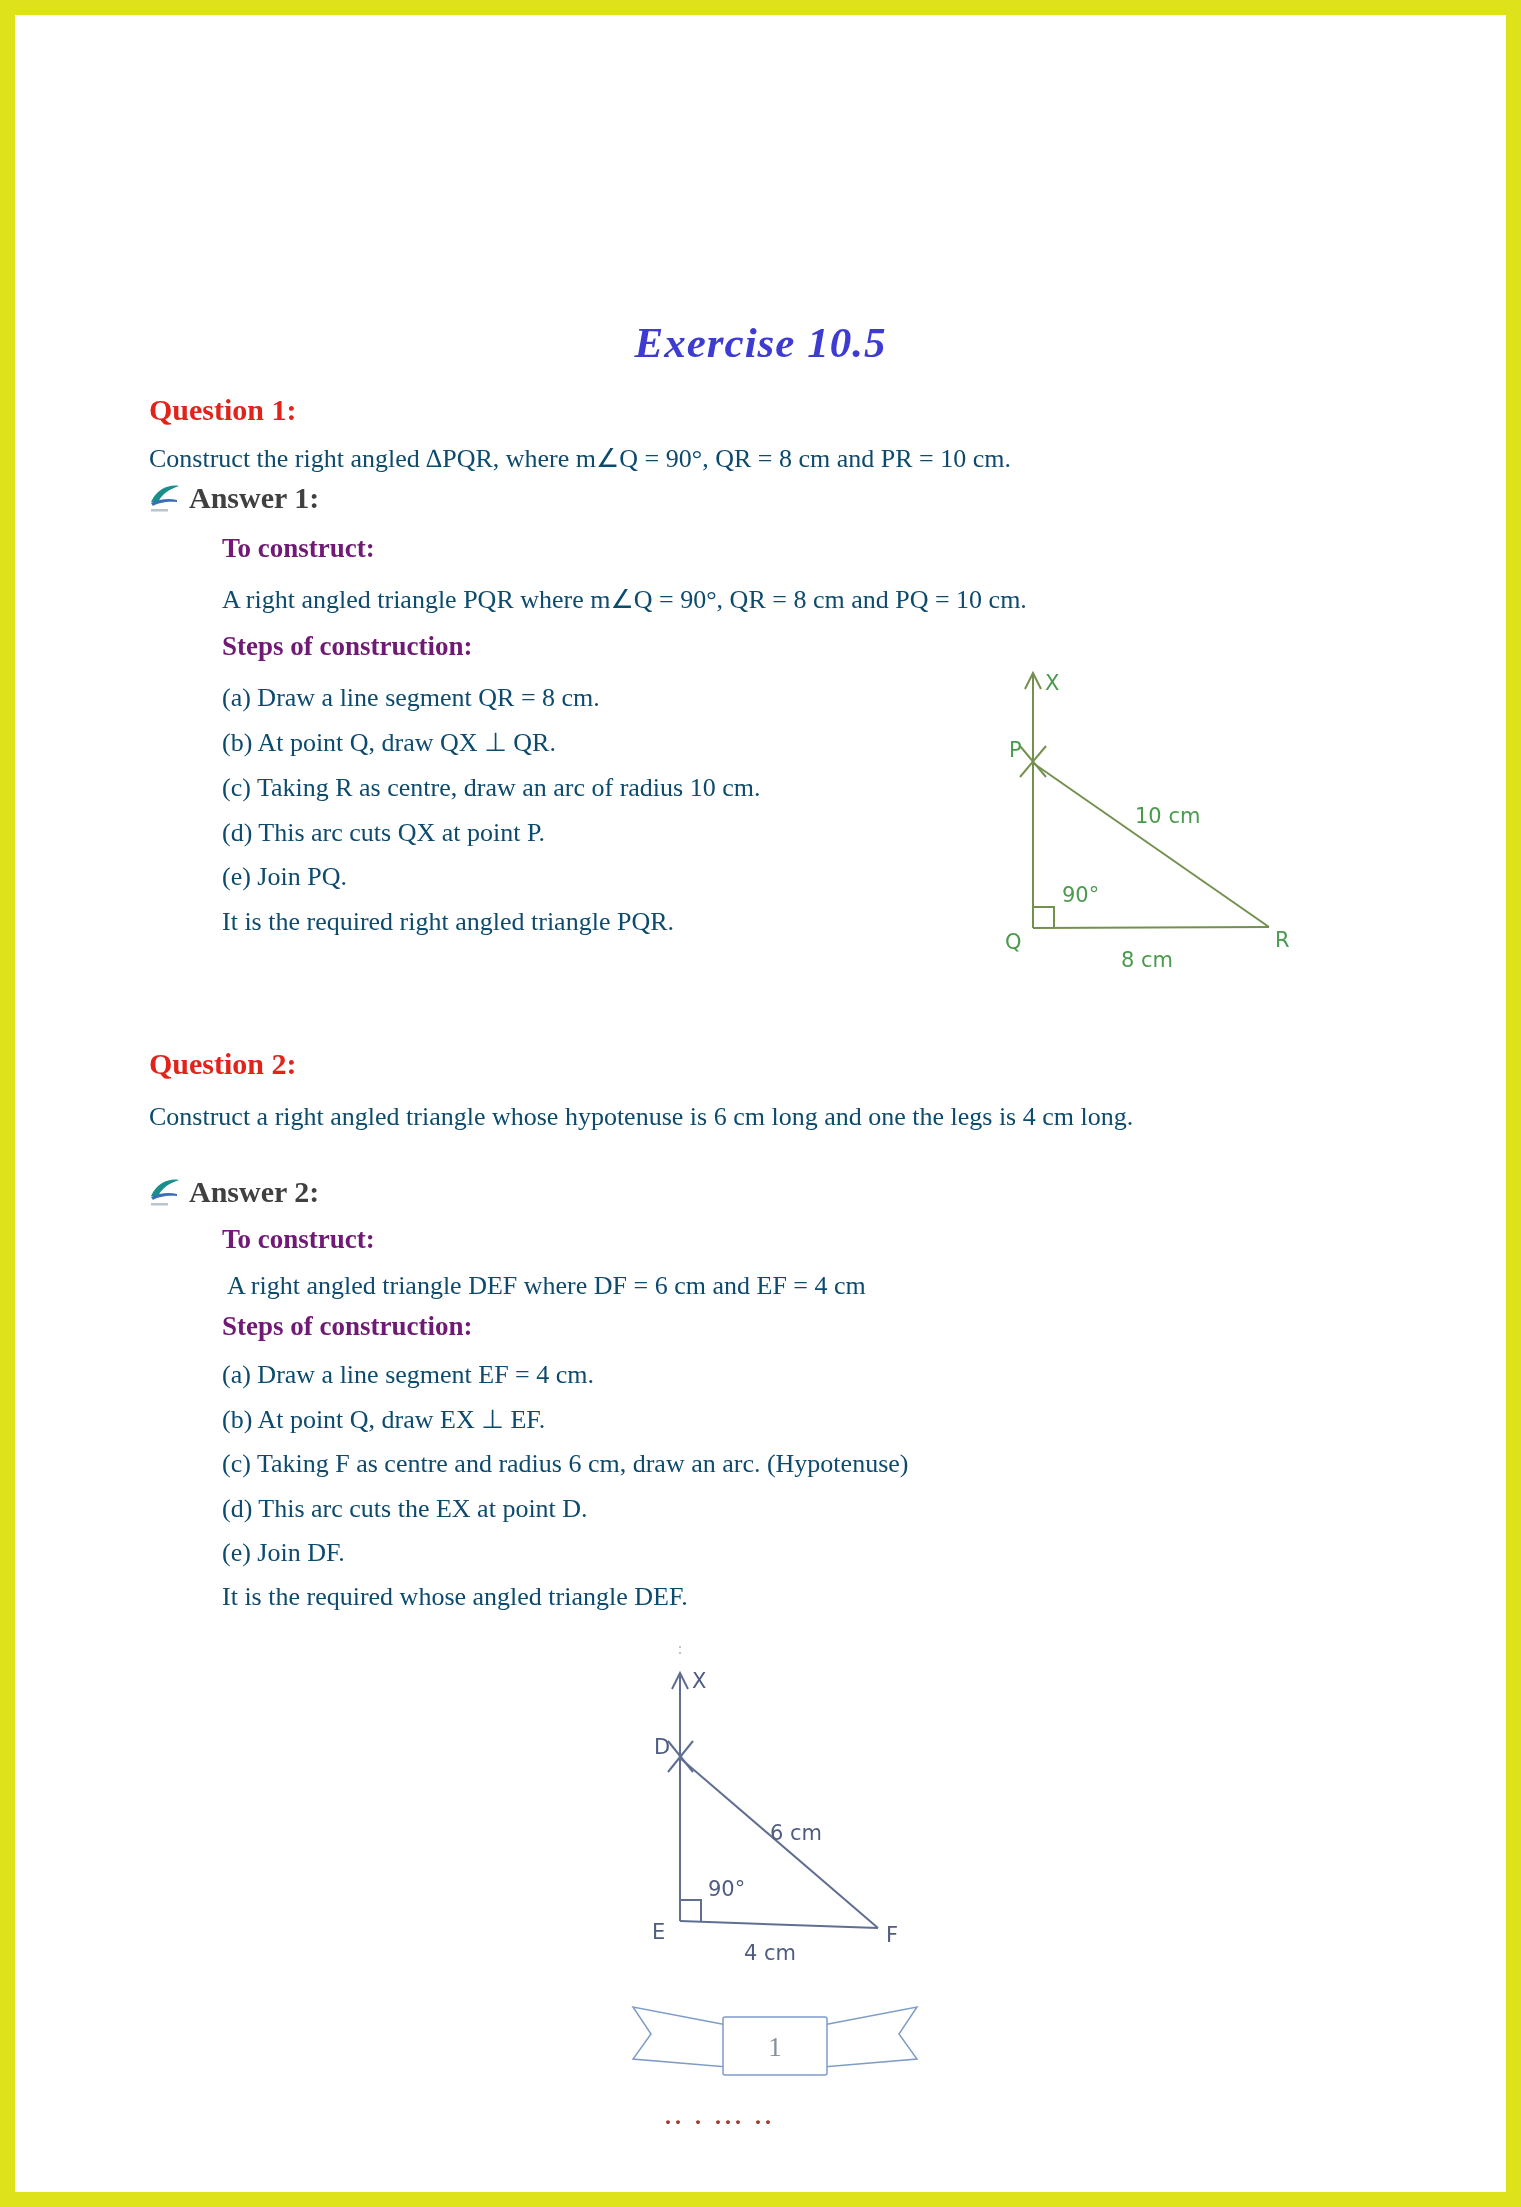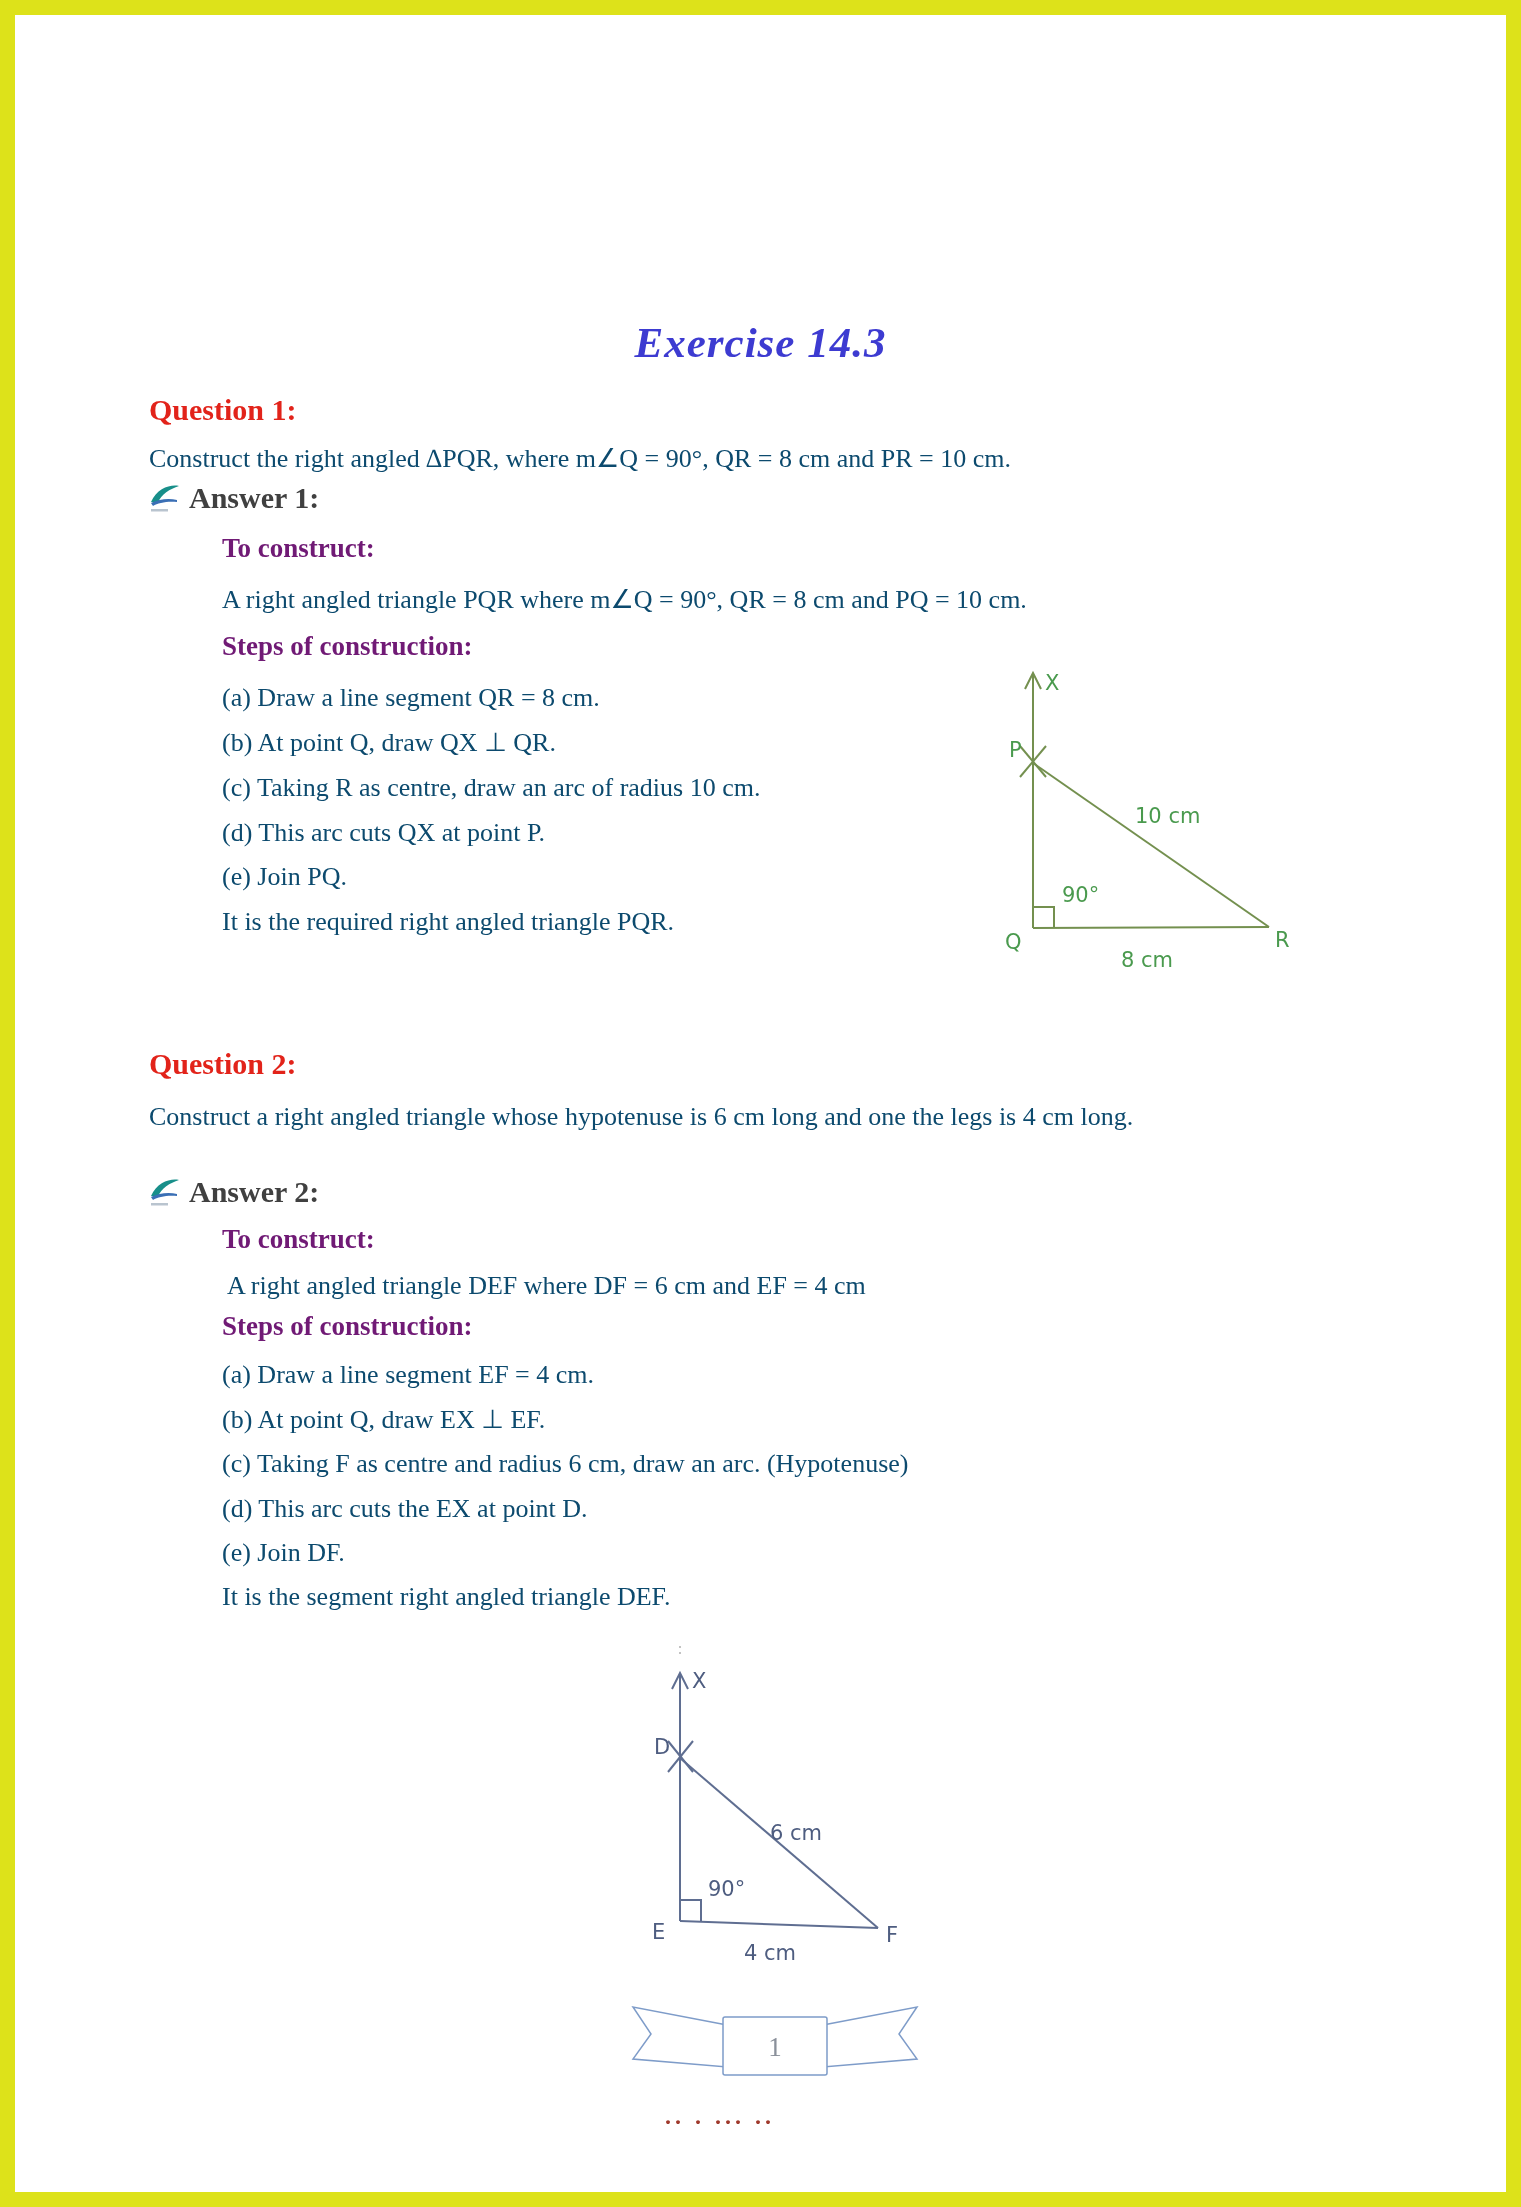--- a/index.html
+++ b/index.html
@@ -64,21 +64,21 @@
     font-weight: bold;
     letter-spacing: 4px;
     color: #a03a2c;
   }
 </style>
 </head>
 <body>
 
 <div class="page">
 
-  <h1 class="abs title" style="top:303px; left:0;">Exercise 14.3</h1>
+  <h1 class="abs title" style="top:303px; left:0;">Exercise 10.5</h1>
 
   <h2 class="abs q-heading" style="top:378px; left:134px;">Question 1:</h2>
 
   <p class="abs body-text" style="top:424px; left:134px; width:1240px;">Construct the right angled ∆PQR, where m∠Q = 90°, QR = 8 cm and PR = 10 cm.</p>
 
   <div class="abs answer-row" style="top:466px; left:134px;">
     <span class="logo">
       <svg width="32" height="32" viewBox="0 0 32 32" aria-hidden="true">
         <path d="M2 20 C8 6 22 2 30 4 C21 7 12 12 9 21 Z" fill="#188f8a"></path>
         <path d="M2 21 C10 17 20 16 28 18 L28 20 C18 19 9 21 4 24 Z" fill="#3a6fb5"></path>
@@ -141,21 +141,21 @@
 
   <p class="abs body-text" style="top:1251px; left:212px; width:1150px;">A right angled triangle DEF where DF = 6 cm and EF = 4 cm</p>
 
   <h3 class="abs sub-heading" style="top:1296px; left:207px;">Steps of construction:</h3>
 
   <p class="abs body-text" style="top:1340px; left:207px;">(a) Draw a line segment EF = 4 cm.</p>
   <p class="abs body-text" style="top:1385px; left:207px;">(b) At point Q, draw EX ⊥ EF.</p>
   <p class="abs body-text" style="top:1429px; left:207px;">(c) Taking F as centre and radius 6 cm, draw an arc. (Hypotenuse)</p>
   <p class="abs body-text" style="top:1474px; left:207px;">(d) This arc cuts the EX at point D.</p>
   <p class="abs body-text" style="top:1518px; left:207px;">(e) Join DF.</p>
-  <p class="abs body-text" style="top:1562px; left:207px;">It is the segment right angled triangle DEF.</p>
+  <p class="abs body-text" style="top:1562px; left:207px;">It is the required whose angled triangle DEF.</p>
 
   <svg class="abs" style="top:1628px; left:625px;" width="300" height="330" viewBox="0 0 300 330">
     <line x1="40" y1="3" x2="40" y2="15" stroke="#b0b0b0" stroke-width="1.5" stroke-dasharray="2,4"></line>
     <g fill="none" stroke-width="2" stroke="#5f6e91">
       <line x1="40" y1="30" x2="40" y2="278"></line>
       <polyline points="32,46 40,30 48,46"></polyline>
       <line x1="40" y1="278" x2="238" y2="285"></line>
       <line x1="40" y1="115" x2="238" y2="285"></line>
       <polyline points="40,257 61,257 61,279"></polyline>
       <line x1="28" y1="98" x2="53" y2="129"></line>

